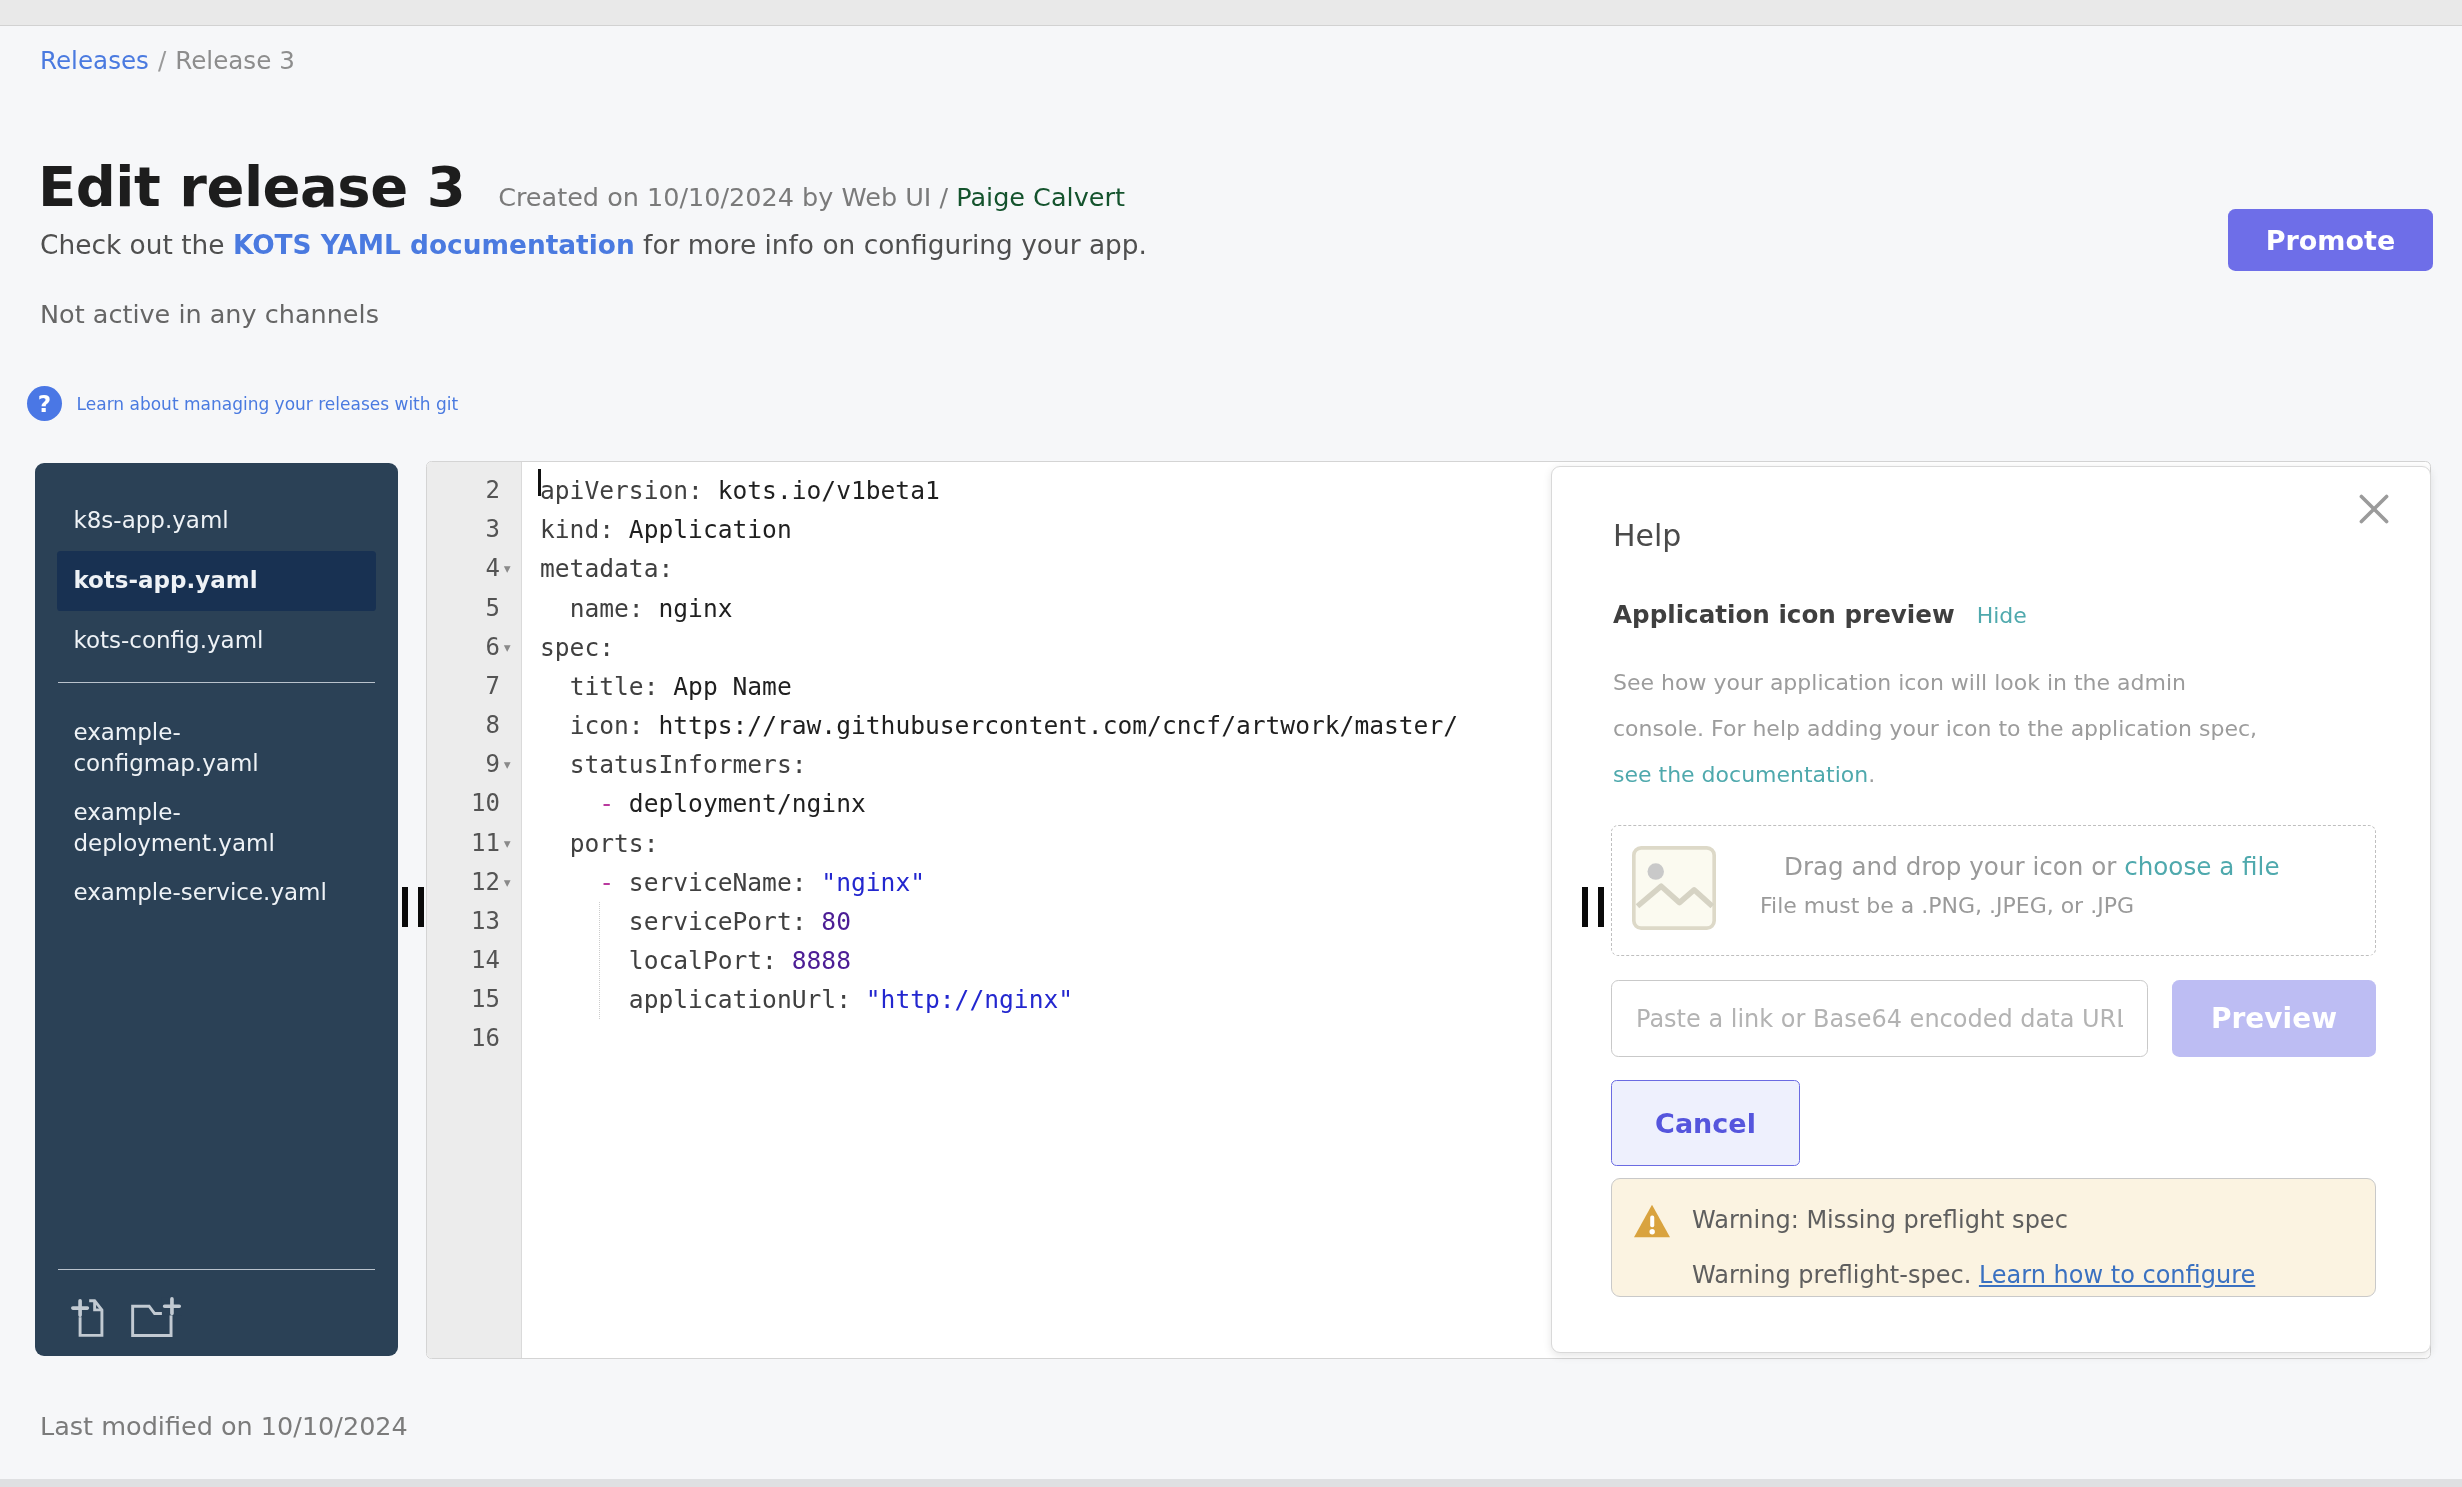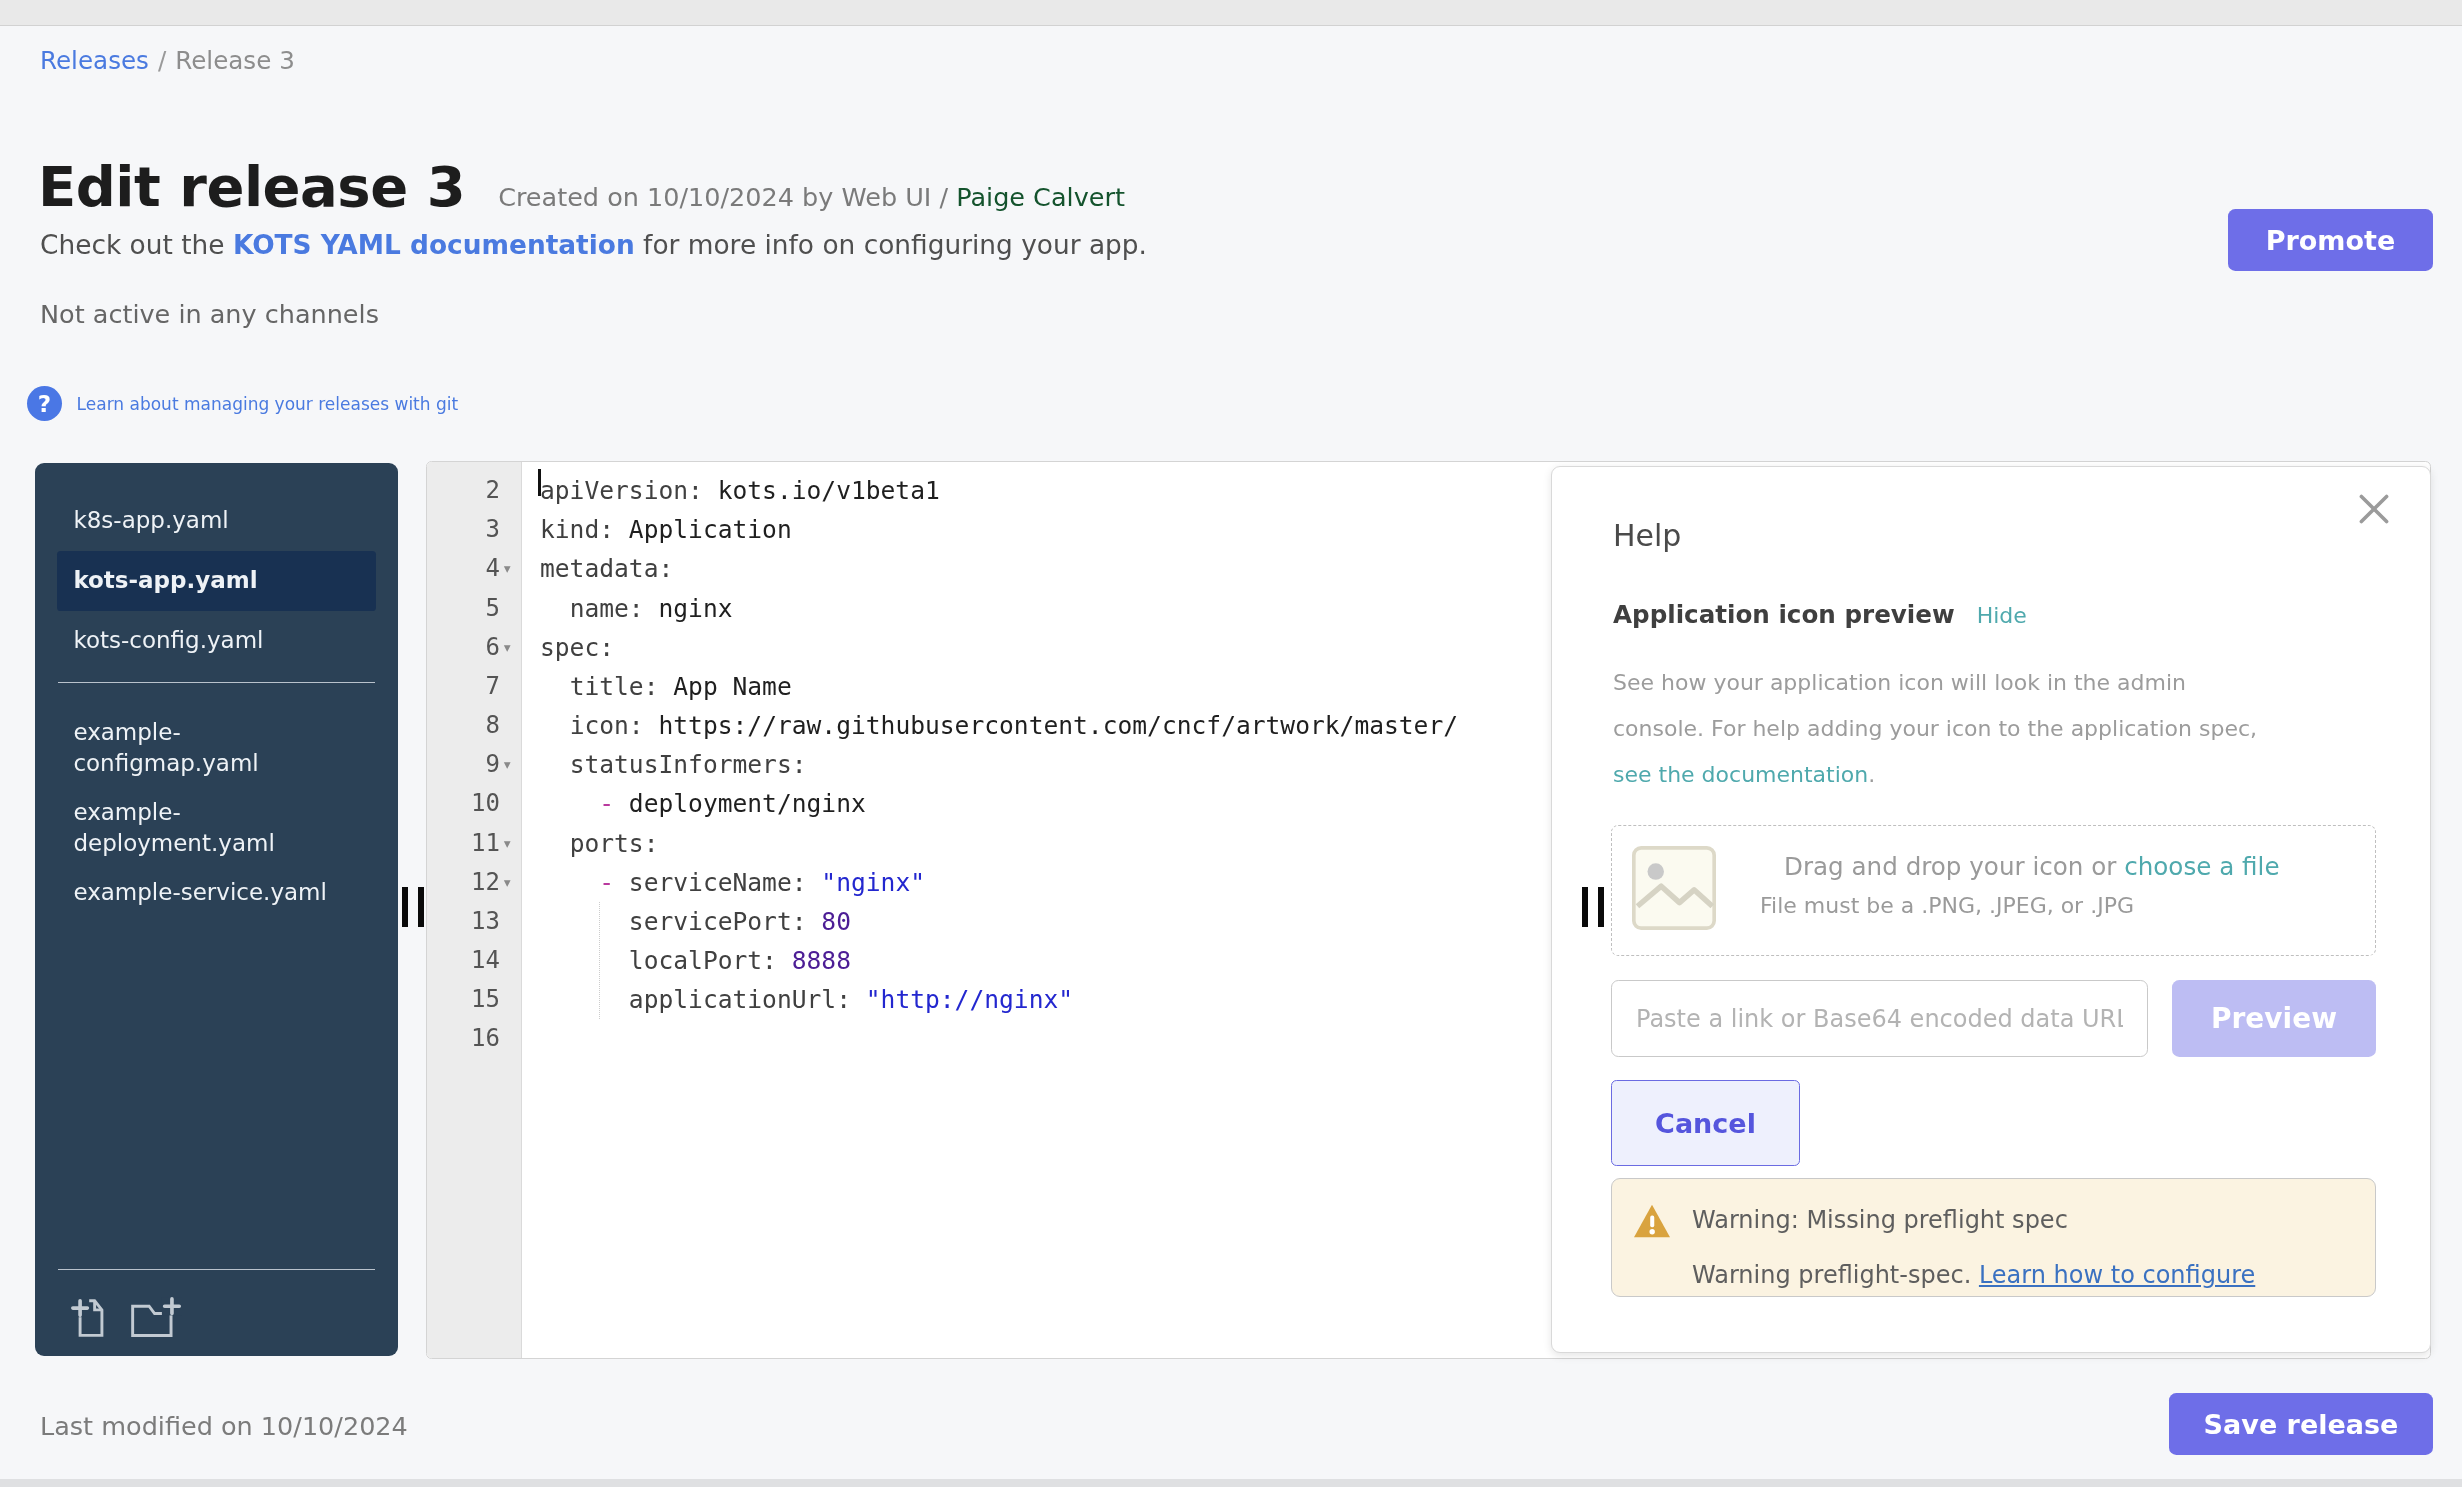--- a/index.html
+++ b/index.html
@@ -261,17 +261,16 @@
       </div>
     </div>
   </div>
 
   <div class="handle handle-right">
       <span></span>
       <span></span>
     </div>
 
   <div class="last-modified">Last modified on 10/10/2024</div>
-  <button class="btn-primary save">Save release</button>
 
   <div class="bottomband"></div>
 </div>
 
 
 </body></html>

